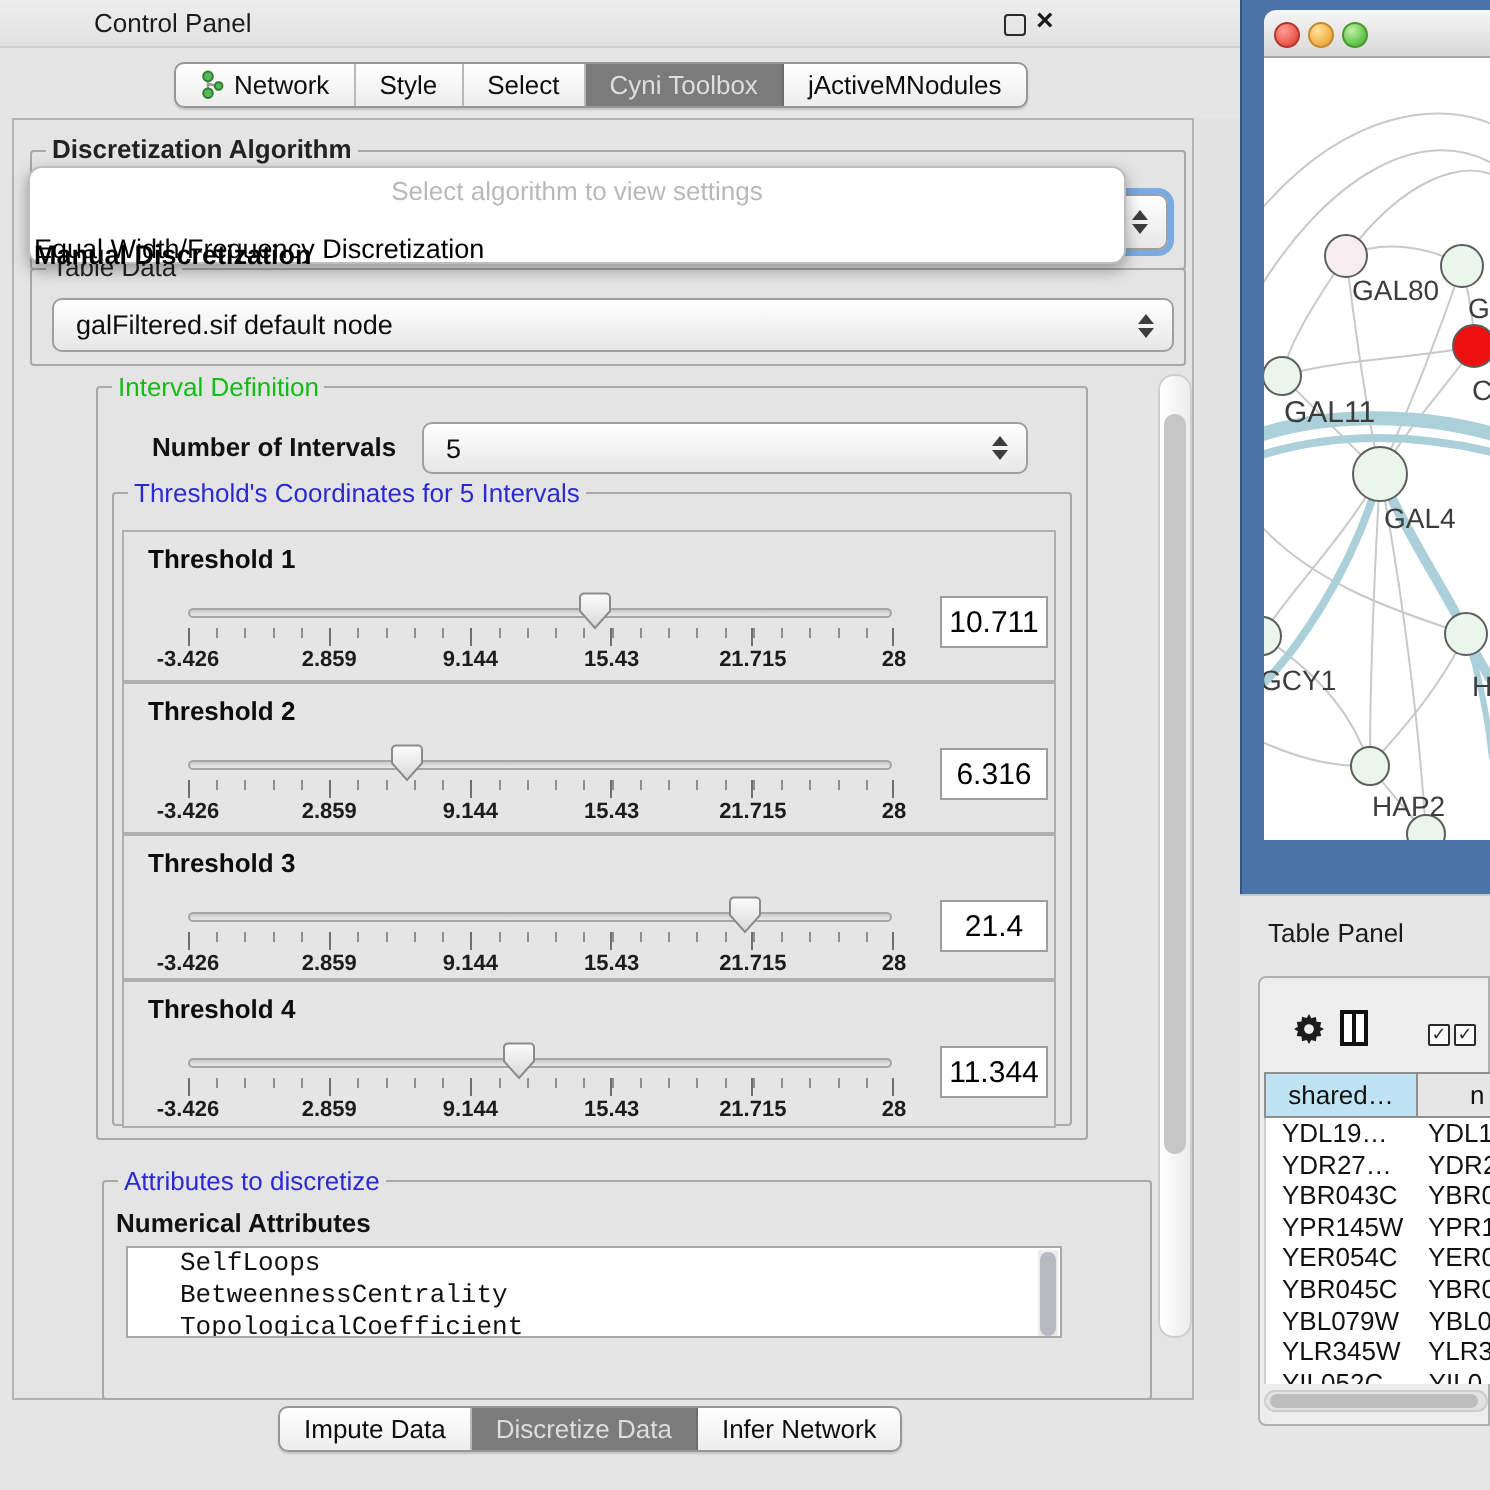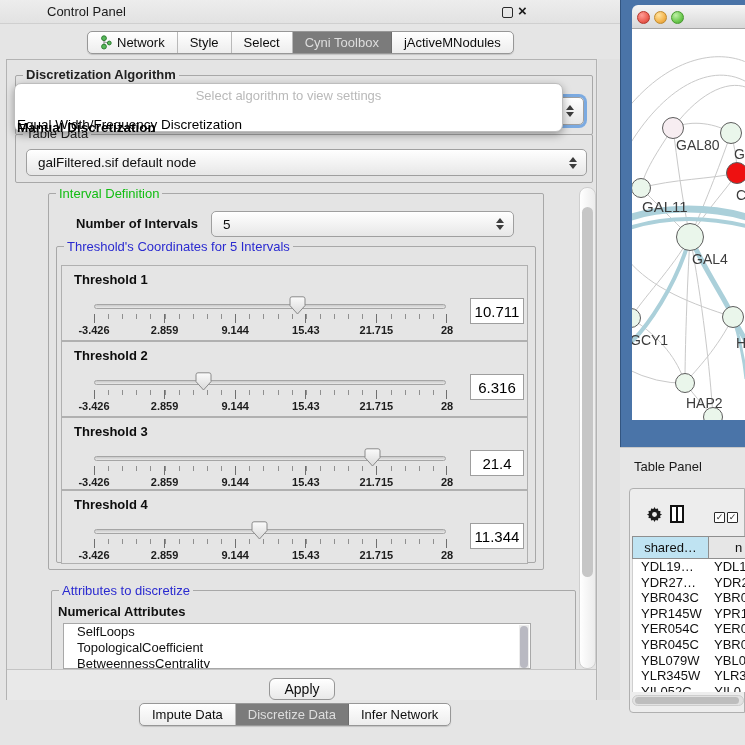--- a/index.html
+++ b/index.html
@@ -56,21 +56,21 @@
       background-image:repeating-linear-gradient(to right,#6f6f6f 0 1px,transparent 1px 20%); border-right:1px solid #6f6f6f; }
   .tick-labels { position:absolute; left:32px; top:58px; width:353px; height:12px; }
   .tick-labels span { position:absolute; transform:translateX(-50%); font-size:11px; font-weight:bold; color:#1c1c1c; }
   .tick-labels span:nth-of-type(1){left:0;} .tick-labels span:nth-of-type(2){left:20%;}
   .tick-labels span:nth-of-type(3){left:40%;} .tick-labels span:nth-of-type(4){left:60%;}
   .tick-labels span:nth-of-type(5){left:80%;} .tick-labels span:nth-of-type(6){left:100%;}
   .value-box { position:absolute; left:408px; top:32px; width:54px; height:26px; background:#fff; border:1px solid #9e9e9e; display:flex; align-items:center; justify-content:center; font-size:15px; color:#000; }
 
   
   #attr-list { position:absolute; left:56px; top:563px; width:468px; height:46px; background:#fff; border:1px solid #a8a8a8; overflow:hidden; }
-  #attr-list .item { padding-left:13px; font-size:13px; line-height:16px; color:#111; }
+  #attr-list .item { padding-left:26px; font-size:13px; line-height:16px; color:#111;font-family:Liberation Mono, monospace; }
   #attr-list .vsb { position:absolute; right:1px; top:1px; width:10px; height:44px; background:#ececec; }
   #attr-list .vsb .thumbbar { position:absolute; left:1px; top:1px; width:8px; height:42px; background:#b9b9c2; border-radius:4px; }
 
   
   #outer-sb { position:absolute; left:572px; top:127px; width:17px; height:482px; background:linear-gradient(to right,#ffffff,#ececec); border:1px solid #cfcfcf; border-radius:8px; }
   #outer-sb .thumbbar { position:absolute; left:2px; top:19px; width:11px; height:370px; background:#c6c6c6; border-radius:6px; }
 
   
   #apply-row { position:absolute; left:0px; top:609px; width:589px; height:31px; background:#e9e9e9; border-top:1px solid #c4c4c4; }
   #apply-btn { position:absolute; left:262px; top:8px; width:66px; height:22px; background:linear-gradient(#ffffff,#e9e9e9); border:1px solid #969696; border-radius:6px; font-size:14px; color:#0d0d0d; display:flex; align-items:center; justify-content:center; }
@@ -275,35 +275,32 @@
           </div>
         <div class="value-box">11.344</div>
       </div>
 
       <span class="group-title gt-blue" style="left:52px; top:523px;">Attributes to discretize</span>
       <div class="groupbox" style="left:44px; top:530px; width:525px; height:110px;"></div>
       <span style="position:absolute; left:51px; top:544px; font-weight:bold; font-size:13px;">Numerical Attributes</span>
       <div id="attr-list">
         <div>
             <div class="item">SelfLoops</div>
+            <div class="item">BetweennessCentrality</div>
             <div class="item">TopologicalCoefficient</div>
-            <div class="item">BetweennessCentrality</div>
           </div>
         <div class="vsb">
             <div class="thumbbar"></div>
           </div>
       </div>
 
       <div id="outer-sb">
           <div class="thumbbar"></div>
         </div>
 
-      <div id="apply-row">
-        <div id="apply-btn">Apply</div>
-      </div>
     </div>
 
     <div id="bottom-tabs" class="seg-strip">
       <div class="seg">
           <span>Impute Data</span>
         </div>
       <div class="seg active">
           <span>Discretize Data</span>
         </div>
       <div class="seg">

